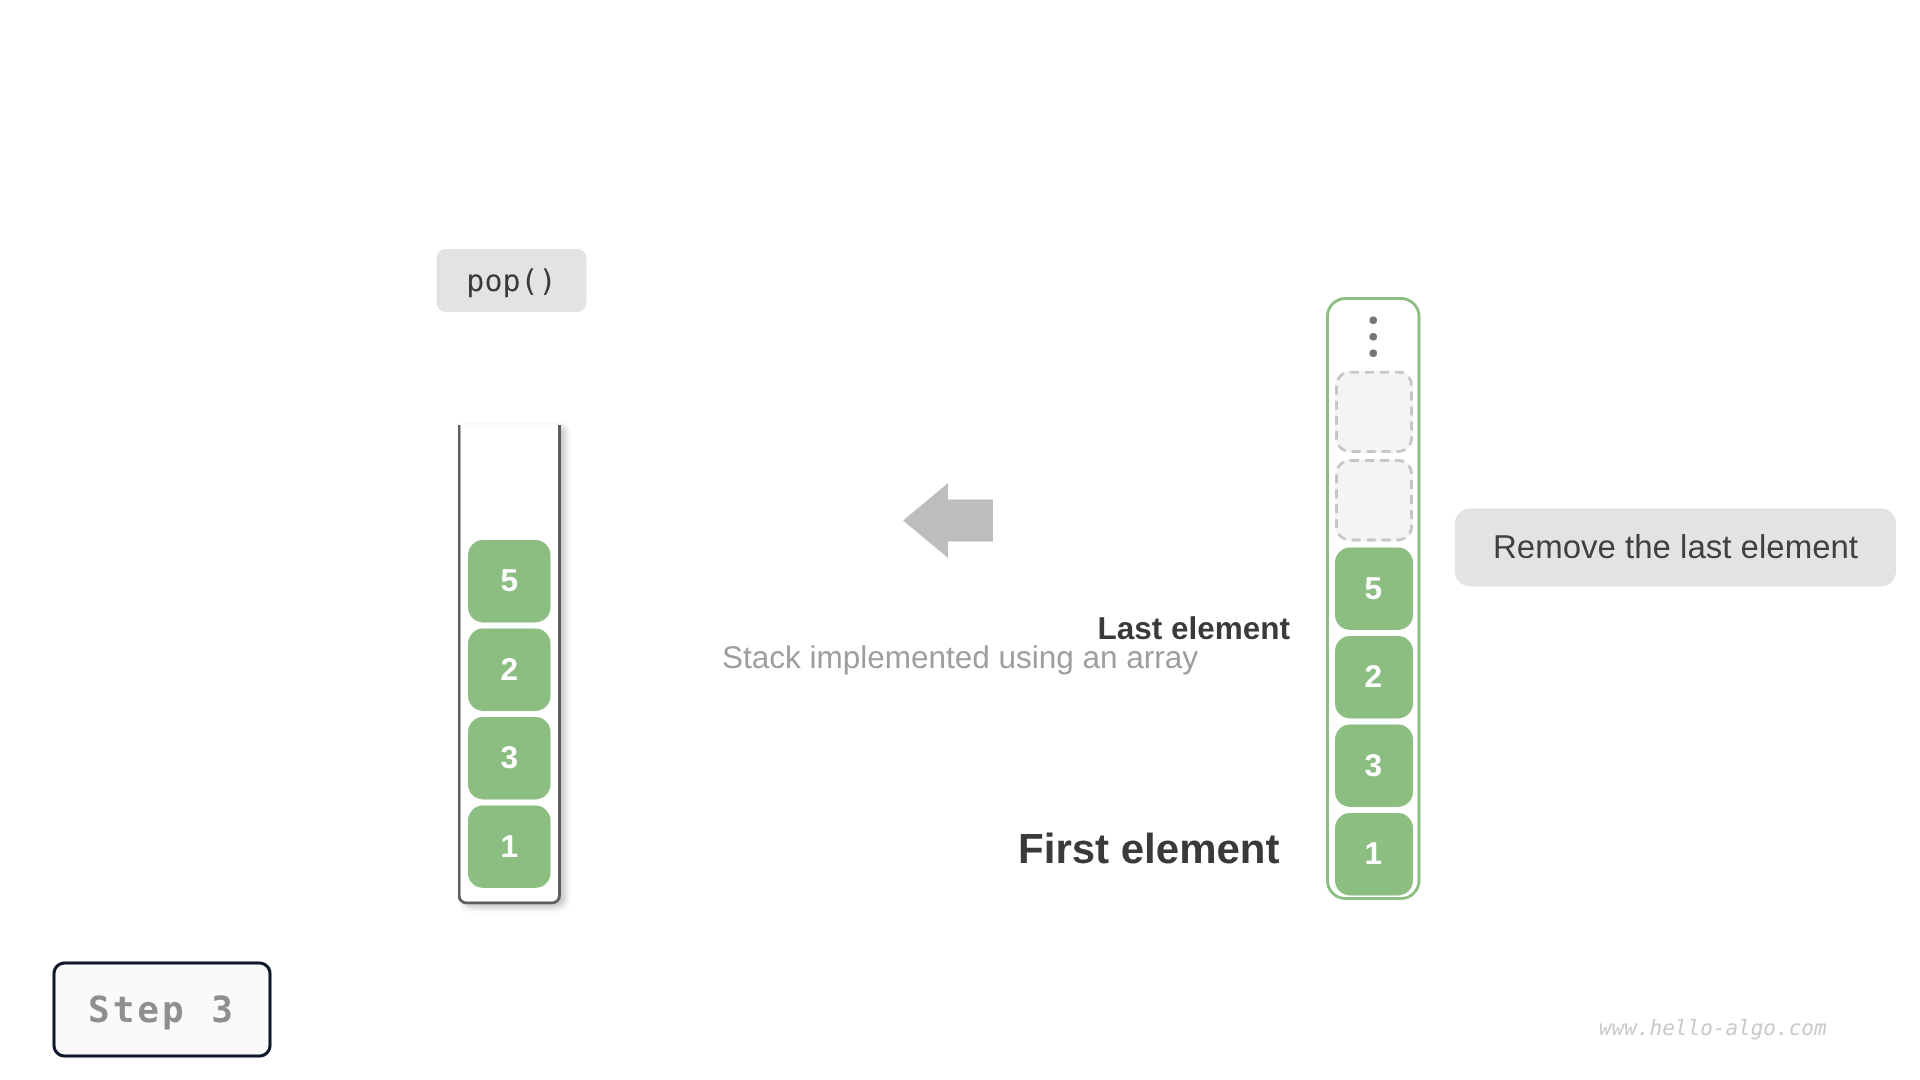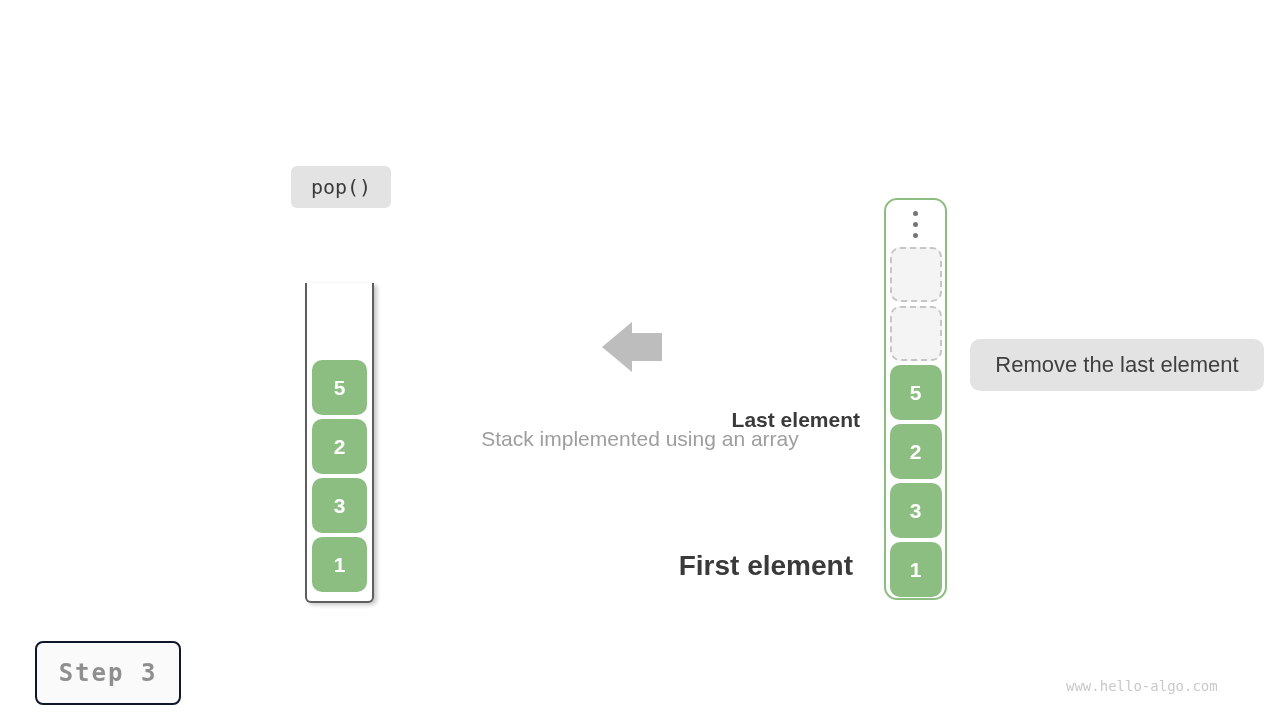--- a/index.html
+++ b/index.html
@@ -90,21 +90,21 @@
     background:#fafafa;border:2px solid #0f172a;border-radius:8px;
     box-sizing:border-box;display:flex;align-items:center;justify-content:center;
     font-family:"DejaVu Sans Mono","Liberation Mono",monospace;
     font-size:24px;font-weight:700;color:var(--step-text);letter-spacing:2px;
   }
 
   
   .watermark{
     position:absolute;left:1066px;top:678px;
     font-family:"DejaVu Sans Mono","Liberation Mono",monospace;
-    font-size:14px;color:var(--watermark);white-space:nowrap;
+    font-size:14px;color:var(--watermark);white-space:nowrap;font-style:italic;
   }
 </style>
 </head>
 <body>
 
 <div class="canvas">
 
   <div class="pop-label">pop()</div>
 
   <div class="left-stack">

